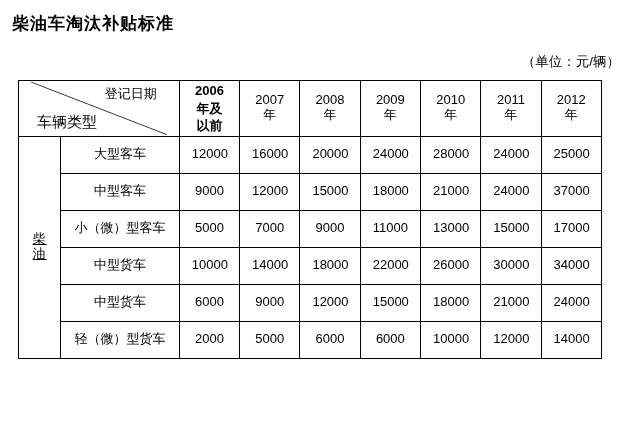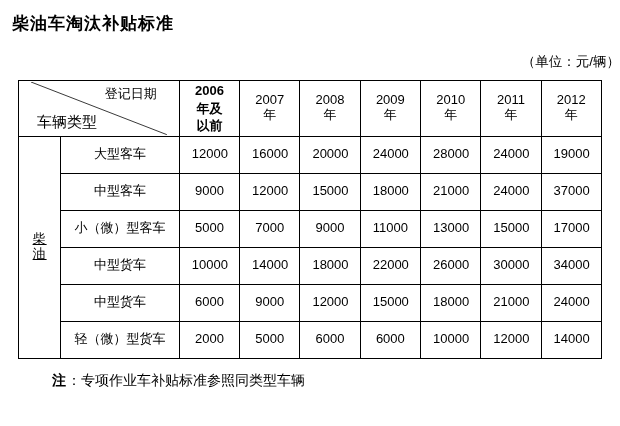--- a/index.html
+++ b/index.html
@@ -148,21 +148,21 @@
 
       <tr>
         <td class="cat-cell" rowspan="6"><span>柴油</span></td>
         <td>大型客车</td>
         <td>12000</td>
         <td>16000</td>
         <td>20000</td>
         <td>24000</td>
         <td>28000</td>
         <td>24000</td>
-        <td>19000</td>
+        <td>25000</td>
       </tr>
 
       <tr>
         <td>中型客车</td>
         <td>9000</td>
         <td>12000</td>
         <td>15000</td>
         <td>18000</td>
         <td>21000</td>
         <td>24000</td>
@@ -208,17 +208,14 @@
         <td>5000</td>
         <td>6000</td>
         <td>6000</td>
         <td>10000</td>
         <td>12000</td>
         <td>14000</td>
       </tr>
     </tbody>
   </table>
 
-  <p class="note">
-    <b>注</b><span>：专项作业车补贴标准参照同类型车辆</span>
-  </p>
 
 </div>
 
 </body></html>

